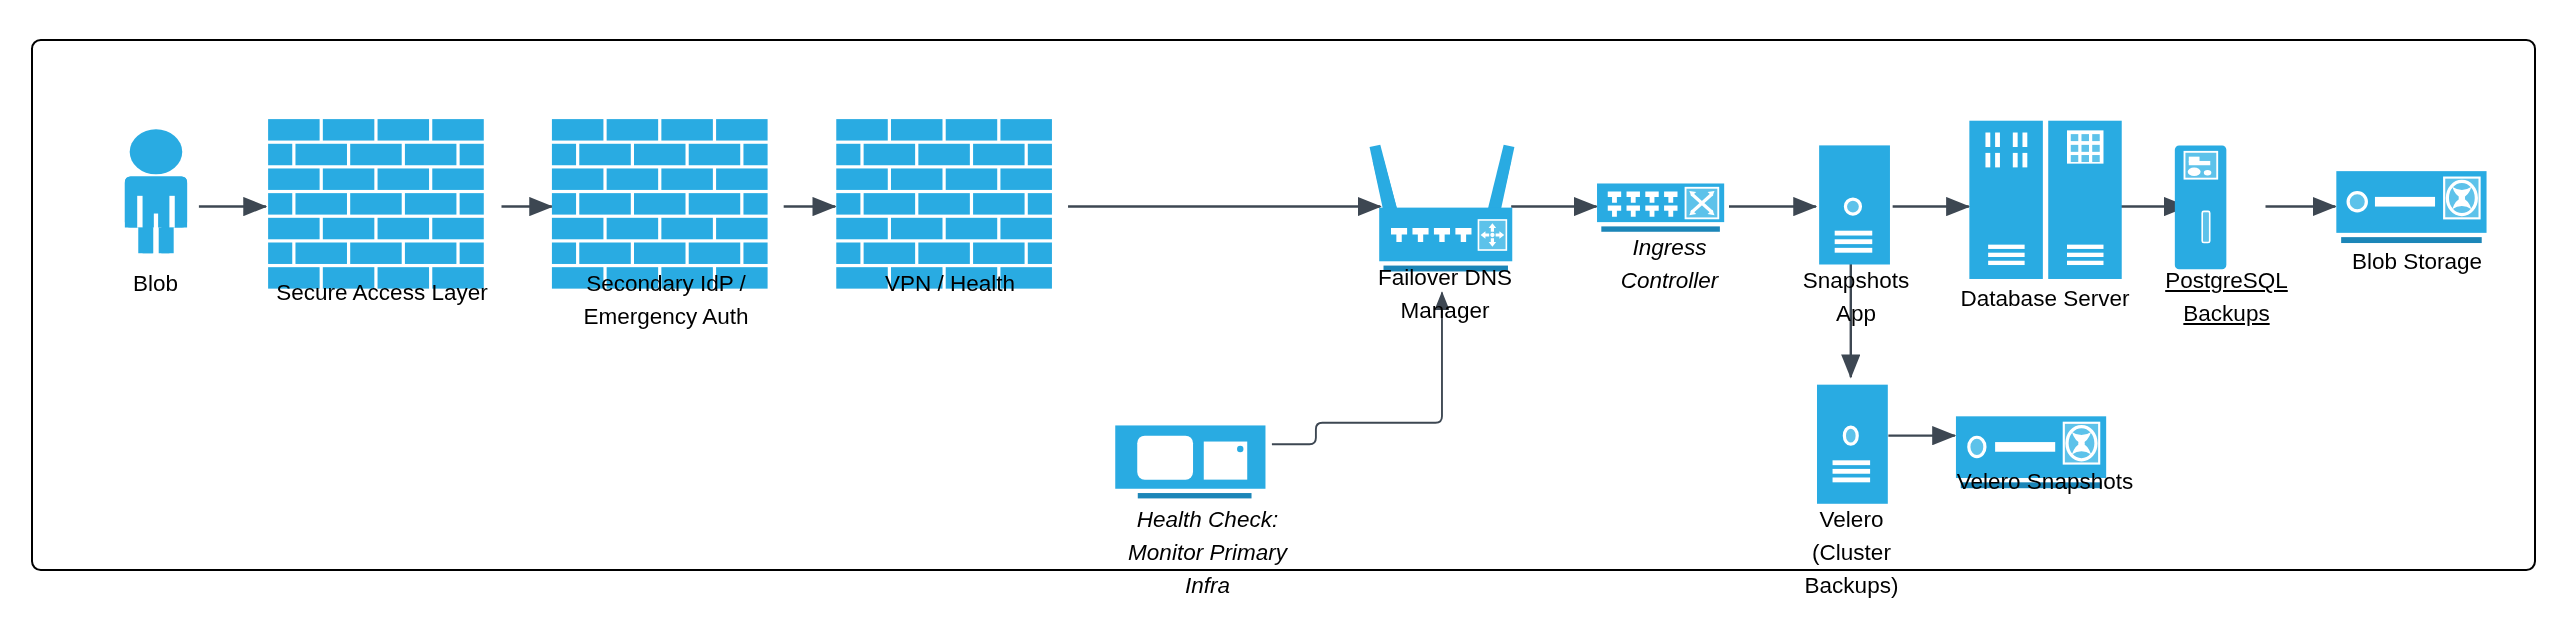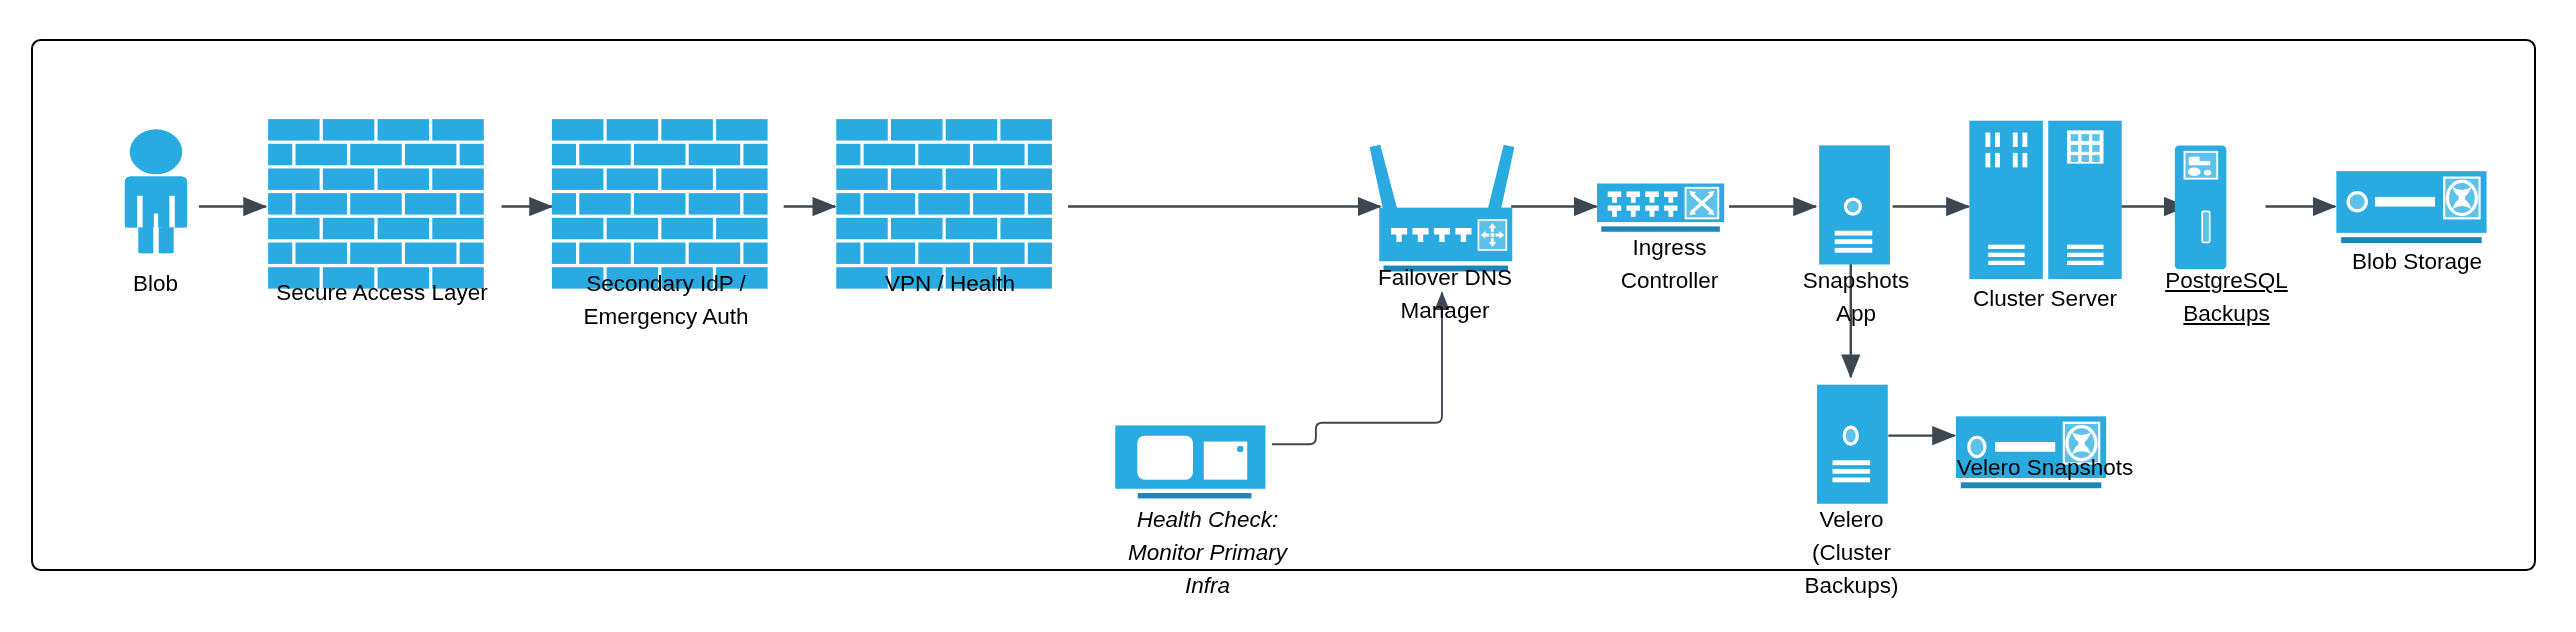--- a/index.html
+++ b/index.html
@@ -379,31 +379,31 @@
   </svg>
 
   <div>
     <div class="node-label" style="left:48px;  top:267px; width:215px;">Blob</div>
     <div class="node-label" style="left:248px; top:276px; width:268px;">Secure Access Layer</div>
     <div class="node-label" style="left:532px; top:267px; width:268px;">Secondary IdP /
 Emergency Auth</div>
     <div class="node-label" style="left:816px;top:267px; width:268px;">VPN / Health</div>
     <div class="node-label" style="left:1327px;top:261px; width:236px;">Failover DNS
 Manager</div>
-    <div class="node-label" style="left:1562px;top:231px; width:215px;">Ingress
+    <div class="node-label" style="left:1562px;top:231px; width:215px;font-style:italic;">Ingress
 Controller</div>
     <div class="node-label" style="left:1738px;top:264px; width:236px;">Snapshots
 App</div>
-    <div class="node-label" style="left:1911px;top:282px; width:268px;">Cluster Server</div>
+    <div class="node-label" style="left:1911px;top:282px; width:268px;">Database Server</div>
     <div class="node-label" style="left:2119px;top:264px; width:215px;text-decoration:underline;">PostgreSQL
 Backups</div>
     <div class="node-label" style="left:2299px;top:245px; width:236px;">Blob Storage</div>
     <div class="node-label" style="left:1068px;top:503px; width:279px;font-style:italic;">Health Check:
 Monitor Primary
 Infra</div>
     <div class="node-label" style="left:1744px;top:503px; width:215px;">Velero
 (Cluster
 Backups)</div>
-    <div class="node-label" style="left:1911px;top:451px; width:268px;">Velero Snapshots</div>
+    <div class="node-label" style="left:1911px;top:465px; width:268px;">Velero Snapshots</div>
   </div>
 
 </div>
 
 
 </body></html>

